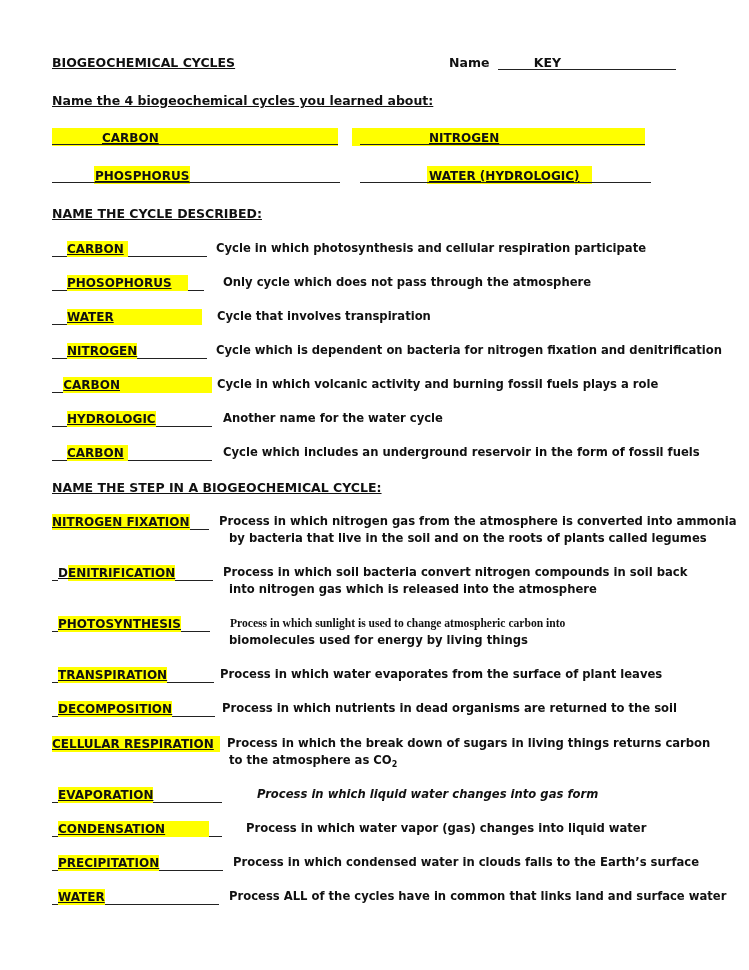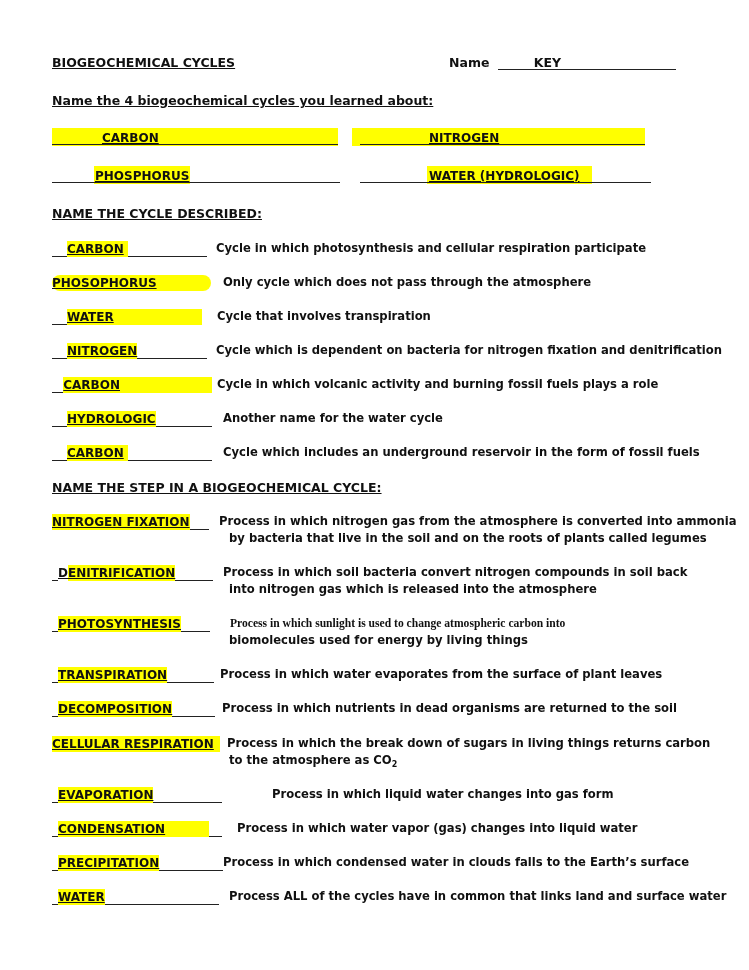--- a/index.html
+++ b/index.html
@@ -59,21 +59,21 @@
   <span class="cell" style="width:155px; position:relative;">
     <span class="lead" style="width:15px;"></span>
       <span class="ans hl" style="padding-right:4px;">CARBON</span>
       <span class="trail" style="flex:1;"></span>
   </span>
   <span class="desc" style="margin-left:9px;">Cycle in which photosynthesis and cellular respiration participate</span>
 </div>
 <div class="row" style="top:273px;">
   <span class="cell" style="width:152px;">
     <span class="lead" style="width:15px;"></span>
-      <span class="ans hl" style="padding-right:54px;border-radius:8px;">PHOSOPHORUS</span>
+      <span class="ans hl" style="padding-right:16px;">PHOSOPHORUS</span>
       <span class="trail" style="flex:1;"></span>
   </span>
   <span class="desc" style="margin-left:19px;">Only cycle which does not pass through the atmosphere</span>
 </div>
 <div class="row" style="top:307px;">
   <span class="cell" style="width:155px;">
     <span class="lead" style="width:15px;"></span>
       <span class="ans hl" style="padding-right:88px;">WATER</span>
   </span>
   <span class="desc" style="margin-left:10px;">Cycle that involves transpiration</span>
@@ -167,39 +167,39 @@
   <span class="desc" style="margin-left:5px;">Process in which the break down of sugars in living things returns carbon</span>
 </div>
 <div class="abs desc" style="left:229px; top:752px;"><span>to the atmosphere as CO</span><sub>2</sub></div>
 
 <div class="row" style="top:785px;gap:24px;">
   <span class="cell" style="width:170px;">
     <span class="lead" style="width:6px;"></span>
       <span class="ans hl">EVAPORATION</span>
       <span class="trail" style="flex:1;"></span>
   </span>
-  <span class="desc" style="margin-left:26px;">Process in which liquid water changes into gas form</span>
+  <span class="desc" style="margin-left:11px;font-style:italic;">Process in which liquid water changes into gas form</span>
 </div>
 
 <div class="row" style="top:819px;">
   <span class="cell" style="width:170px;">
     <span class="lead" style="width:6px;"></span>
       <span class="ans hl" style="padding-right:44px;">CONDENSATION</span>
       <span class="trail" style="flex:1;"></span>
   </span>
-  <span class="desc" style="margin-left:15px;">Process in which water vapor (gas) changes into liquid water</span>
+  <span class="desc" style="margin-left:24px;">Process in which water vapor (gas) changes into liquid water</span>
 </div>
 
 <div class="row" style="top:853px;">
   <span class="cell" style="width:171px;">
     <span class="lead" style="width:6px;"></span>
       <span class="ans hl">PRECIPITATION</span>
       <span class="trail" style="flex:1;"></span>
   </span>
-  <span class="desc" style="text-align:center;">Process in which condensed water in clouds falls to the Earth’s surface</span>
+  <span class="desc" style="margin-left:10px;text-align:center;">Process in which condensed water in clouds falls to the Earth’s surface</span>
 </div>
 
 <div class="row" style="top:887px;">
   <span class="cell" style="width:167px;">
     <span class="lead" style="width:6px;"></span>
       <span class="ans hl">WATER</span>
       <span class="trail" style="flex:1;"></span>
   </span>
   <span class="desc" style="margin-left:10px;">Process ALL of the cycles have in common that links land and surface water</span>
 </div>

